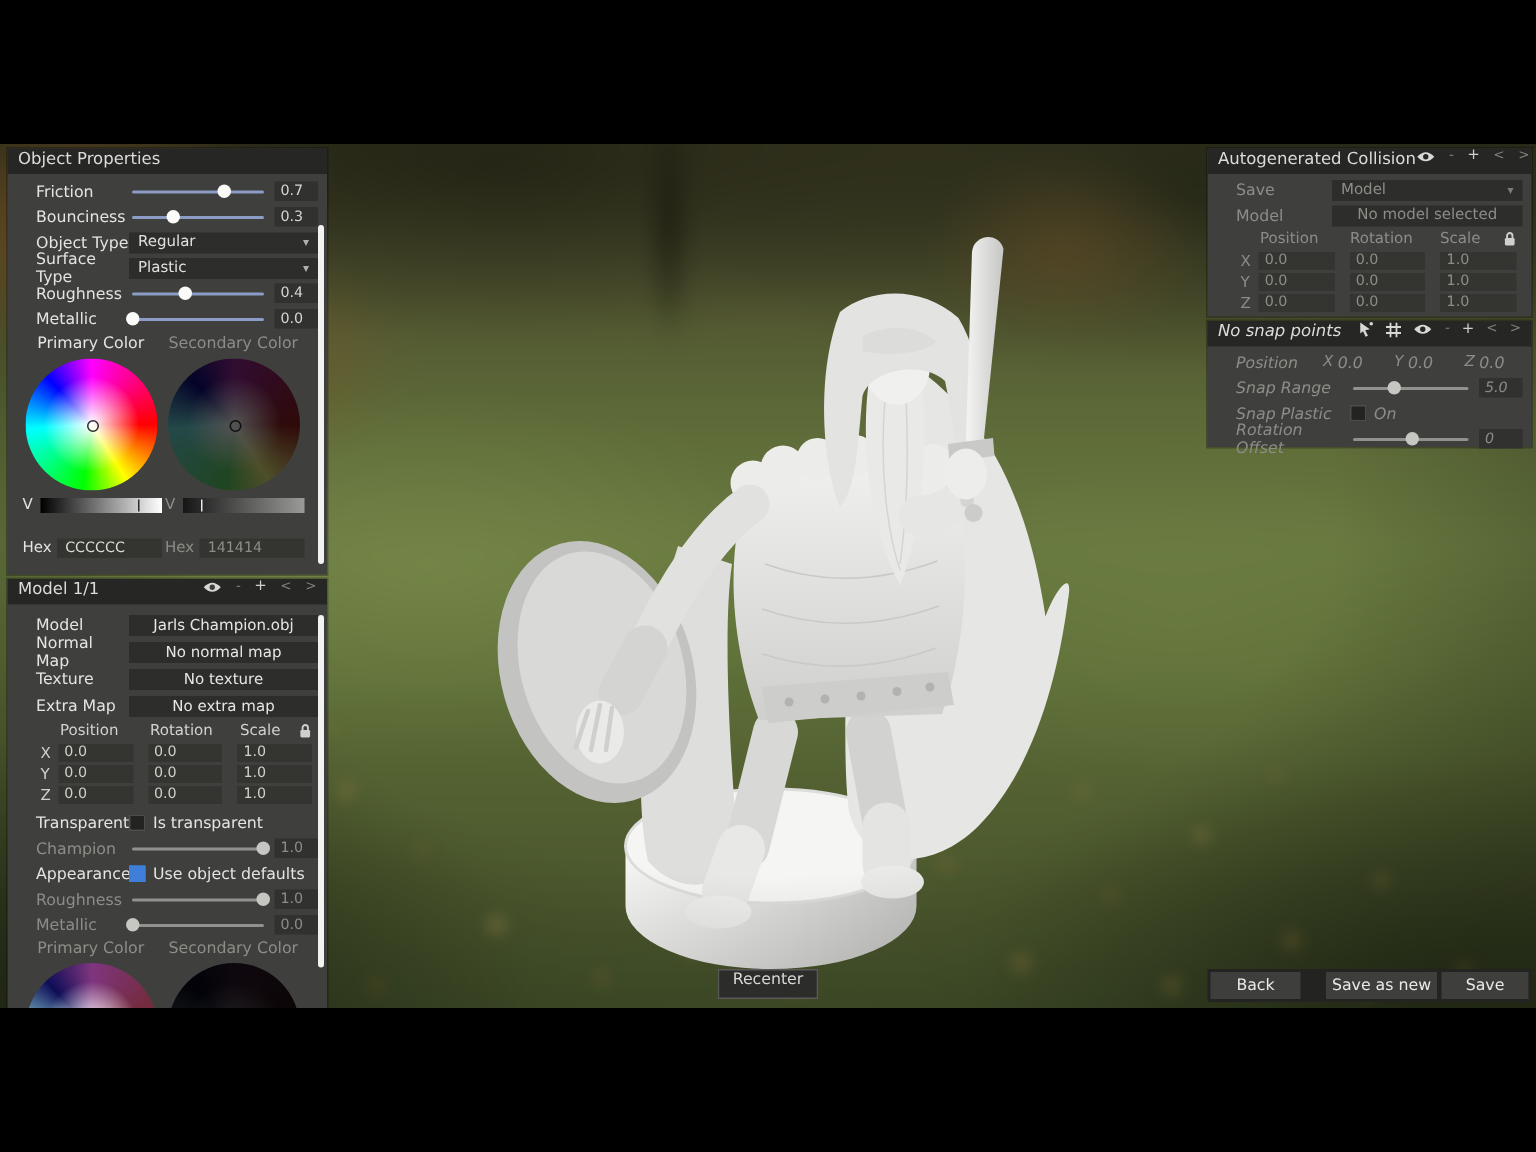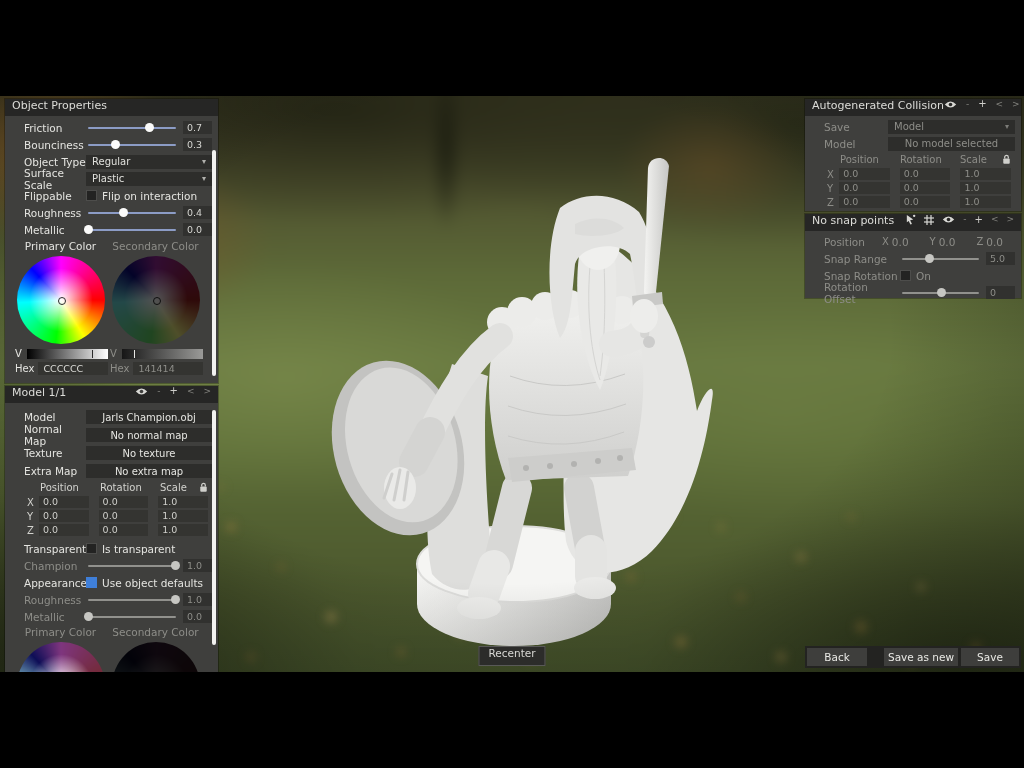--- a/index.html
+++ b/index.html
@@ -93,21 +93,21 @@
       conic-gradient(from 0deg,#f0f,#f00 25%,#ff0 41%,#0f0 52%,#0ff 74%,#00f 88%,#f0f 100%);}
   .wheel .marker{position:absolute;left:50%;top:50%;width:6px;height:6px;margin:-3px 0 0 -3px;border:1px solid #2c2c2c;border-radius:50%;background:rgba(255,255,255,.25);}
   .wheel.dark{filter:saturate(.45) brightness(.32);}
   .wheel.faded{filter:saturate(.28) brightness(1.02);}
   .wheel.black{filter:saturate(.2) brightness(.13);}
   .vrow{display:flex;align-items:center;gap:4px;padding-left:2px;}
   .vrow .vl{font-size:10px;width:8px;text-align:left;}
   .vbar{flex:1;height:10px;background:linear-gradient(90deg,#000,#fff);position:relative;}
   .vbar.dim{background:linear-gradient(90deg,#161616,#9a9a98);}
   .vbar .vcur{position:absolute;top:1px;bottom:1px;width:1px;left:var(--pct,80%);}
-  .hexrow{display:flex;align-items:center;gap:4px;margin-top:3px;padding-left:2px;}
+  .hexrow{display:flex;align-items:center;gap:4px;margin-top:17px;padding-left:2px;}
   .hexrow .hl{font-size:10px;}
   .hexbox{flex:1;height:13px;background:#343431;font-size:9.5px;line-height:13px;text-align:left;padding-left:5px;color:#dcdcd8;}
   .hexbox.dim{color:#8d8d88;}
   .graylab{color:#8d8d88;}
   .sb{position:absolute;width:4px;background:#f2f2f0;border-radius:2px;right:2px;}
   
   .btnbar{position:absolute;left:805px;top:646px;width:216px;height:22px;background:#232321;display:flex;align-items:center;padding:0 2px;box-sizing:border-box;gap:3px;}
   .fbtn{height:18px;background:#3e3e3c;color:#e9e9e5;font-size:10.5px;display:flex;align-items:center;justify-content:center;}
   .fbtn.back{width:60px;}
   .fbtn.savenew{width:74px;margin-left:auto;}
@@ -238,30 +238,25 @@
       <span class="val">0.3</span>
     </div>
     <div class="prow">
       <span class="plabel">Object Type</span>
       <div class="dd">
         <span>Regular</span>
         <span class="caret">▾</span>
       </div>
     </div>
     <div class="prow">
-      <span class="plabel">Surface Scale</span>
+      <span class="plabel">Surface Type</span>
       <div class="dd">
         <span>Plastic</span>
         <span class="caret">▾</span>
       </div>
-    </div>
-    <div class="prow">
-      <span class="plabel">Flippable</span>
-      <span class="cb"></span>
-      <span class="cbl">Flip on interaction</span>
     </div>
     <div class="prow">
       <span class="plabel">Roughness</span>
       <div class="slider" style="--pct: 40%;">
           <div class="track"></div>
           <div class="knob"></div>
         </div>
       <span class="val">0.4</span>
     </div>
     <div class="prow">
@@ -479,21 +474,21 @@
       </div>
       <div class="mxrow">
         <span class="ax">Z</span>
         <span class="mxin">0.0</span>
         <span class="mxin">0.0</span>
         <span class="mxin">1.0</span>
       </div>
     </div>
   </div>
 
-  <div class="panel" style="left:805px;top:214px;width:216px;height:84px;">
+  <div class="panel" style="left:805px;top:214px;width:216px;height:84px;font-style:italic;">
     <div class="phead">
       <span class="title">No snap points</span>
       <span class="hicons" style="gap:8px;">
         <svg class="icon" width="11" height="11" viewBox="0 0 12 12">
             <path d="M2 1 L9 6 L5.6 6.8 L7.6 10.8 L5.9 11.5 L4 7.5 L2 9 Z" fill="#d8d8d4"></path>
             <circle cx="10" cy="2" r="1.3" fill="#d8d8d4"></circle>
           </svg>
         <svg class="icon" width="10" height="10" viewBox="0 0 10 10">
             <g stroke="#d8d8d4" stroke-width="1.2">
               <line x1="3" y1="0" x2="3" y2="10"></line>
@@ -524,21 +519,21 @@
     </div>
     <div class="prow dis">
       <span class="plabel" style="width:76px">Snap Range</span>
       <div class="slider" style="--pct: 36%;">
           <div class="track"></div>
           <div class="knob"></div>
         </div>
       <span class="val">5.0</span>
     </div>
     <div class="prow dis">
-      <span class="plabel" style="width:76px">Snap Rotation</span>
+      <span class="plabel" style="width:76px">Snap Plastic</span>
       <span class="cb"></span>
       <span class="cbl">On</span>
     </div>
     <div class="prow dis">
       <span class="plabel" style="width:76px">Rotation Offset</span>
       <div class="slider" style="--pct: 50%;">
           <div class="track"></div>
           <div class="knob"></div>
         </div>
       <span class="val">0</span>

